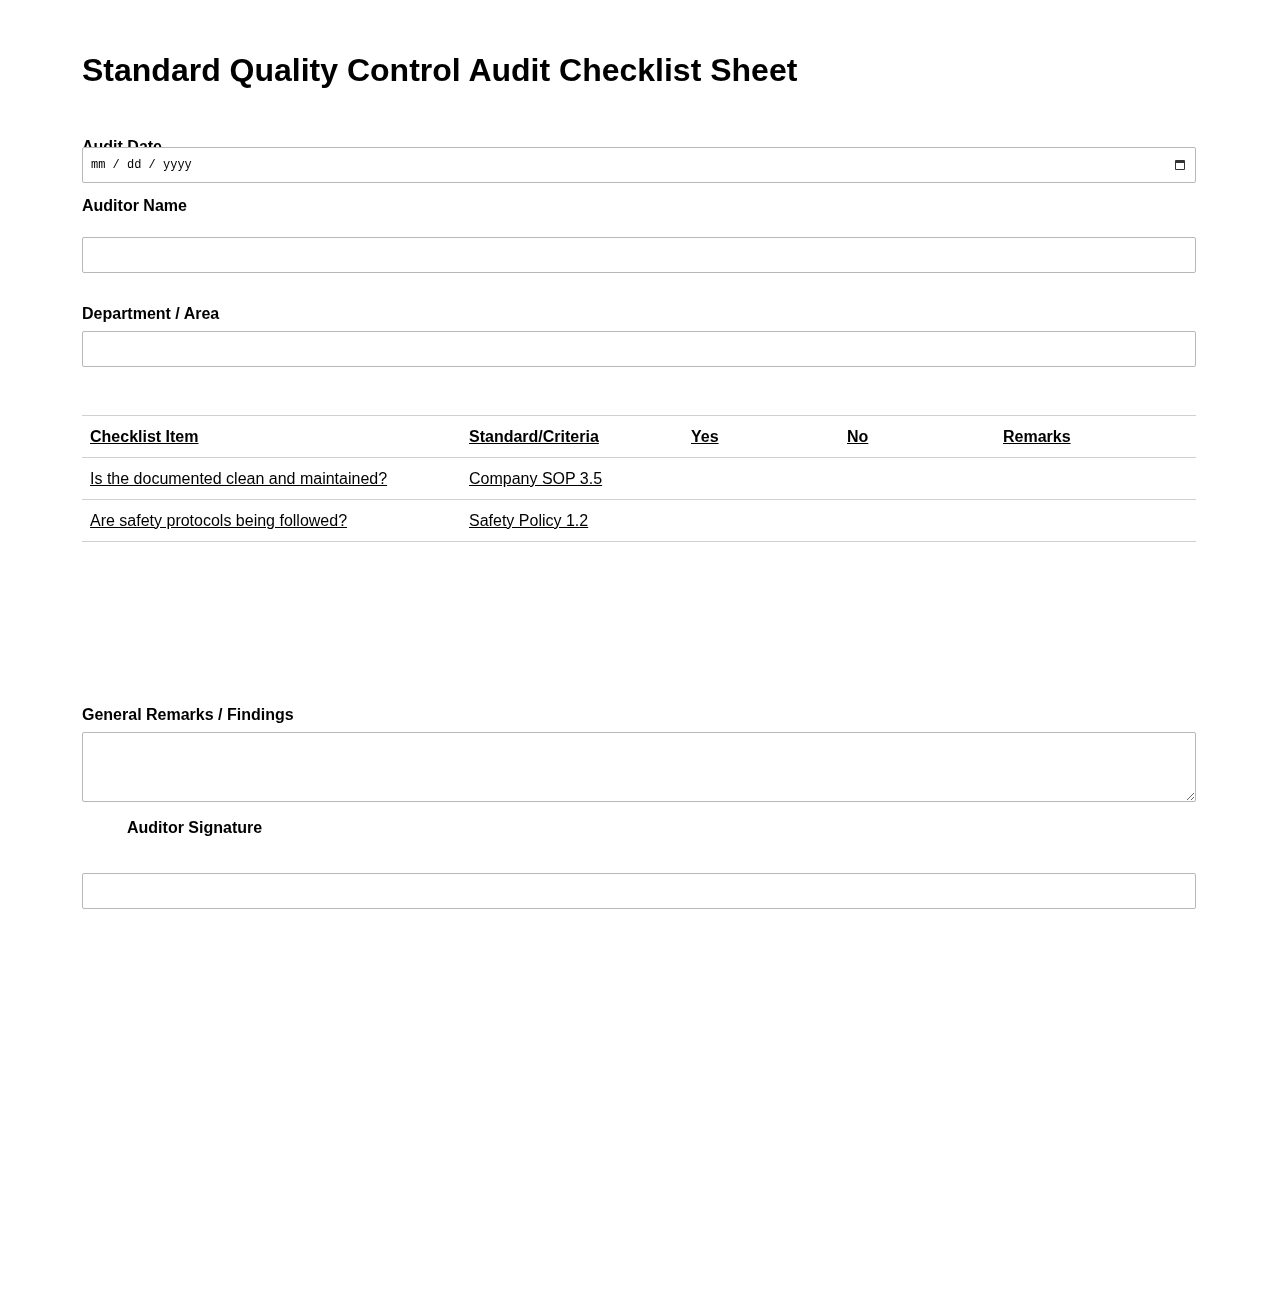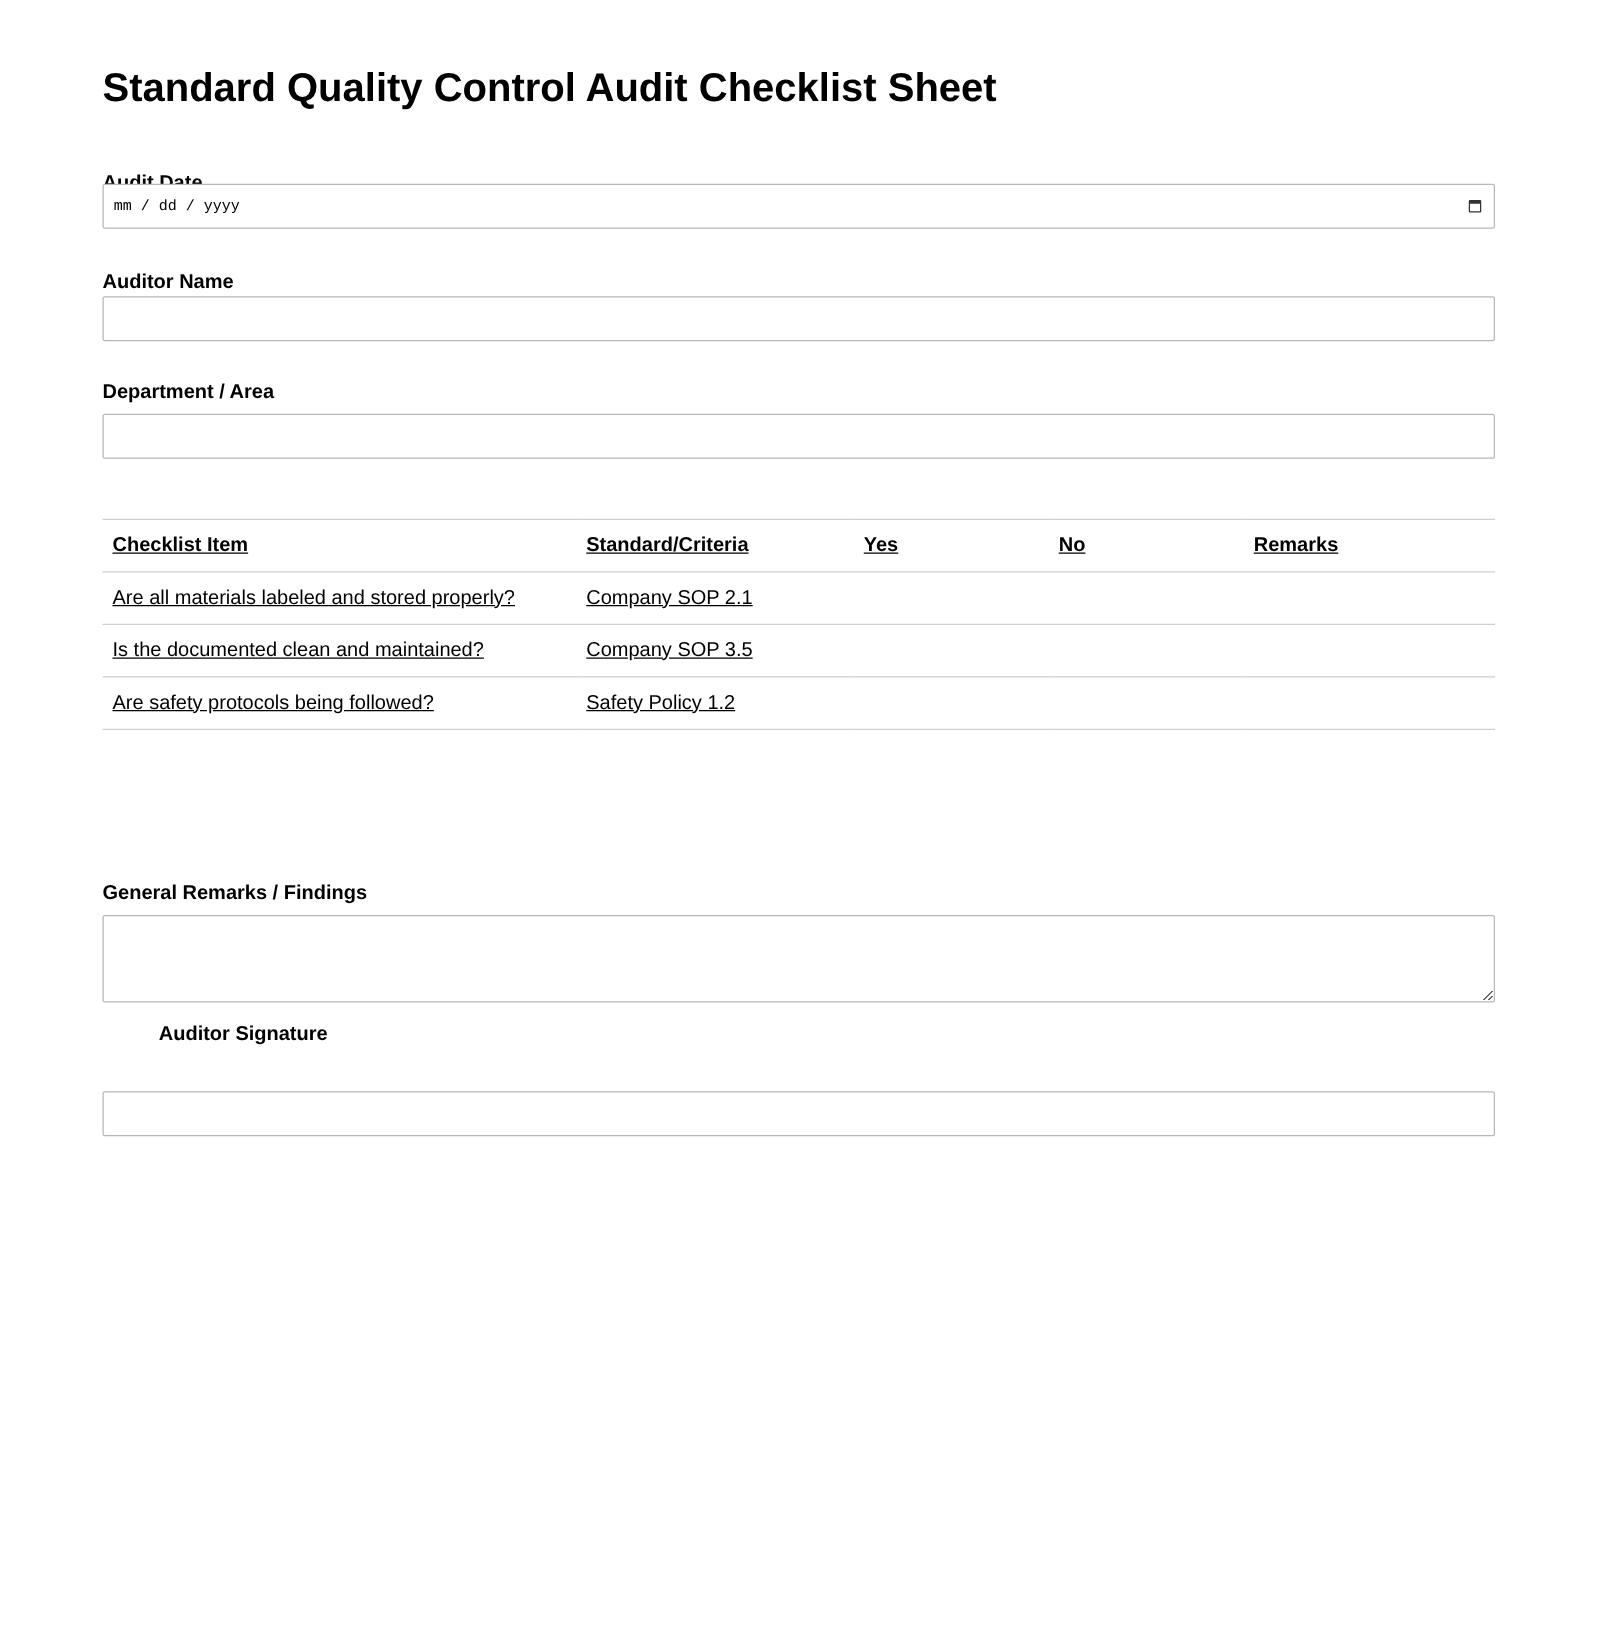--- a/index.html
+++ b/index.html
@@ -119,44 +119,37 @@
 <div class="container">
 
   <h1>Standard Quality Control Audit Checklist Sheet</h1>
 
   <label class="field-label" style="top:138px;">Audit Date</label>
   <div class="field-input date-input" style="top:147px;">
     <span class="date-placeholder">mm / dd / yyyy</span>
     <span class="calendar-icon"></span>
   </div>
 
-  <label class="field-label" style="top:217px;">Auditor Name</label>
+  <label class="field-label" style="top:197px;">Auditor Name</label>
   <input class="field-input" type="text" style="top: 237px;" value="">
 
   <label class="field-label" style="top:305px;">Department / Area</label>
   <input class="field-input" type="text" style="top: 331px;" value="">
 
   <table class="checklist">
     <thead>
       <tr>
         <th class="col-item">Checklist Item</th>
         <th class="col-std">Standard/Criteria</th>
         <th class="col-yes">Yes</th>
         <th class="col-no">No</th>
         <th class="col-remarks">Remarks</th>
       </tr>
     </thead>
     <tbody>
-      <tr>
-        <td>Are all materials labeled and stored properly?</td>
-        <td>Company SOP 2.1</td>
-        <td></td>
-        <td></td>
-        <td></td>
-      </tr>
       <tr>
         <td>Is the documented clean and maintained?</td>
         <td>Company SOP 3.5</td>
         <td></td>
         <td></td>
         <td></td>
       </tr>
       <tr>
         <td>Are safety protocols being followed?</td>
         <td>Safety Policy 1.2</td>

